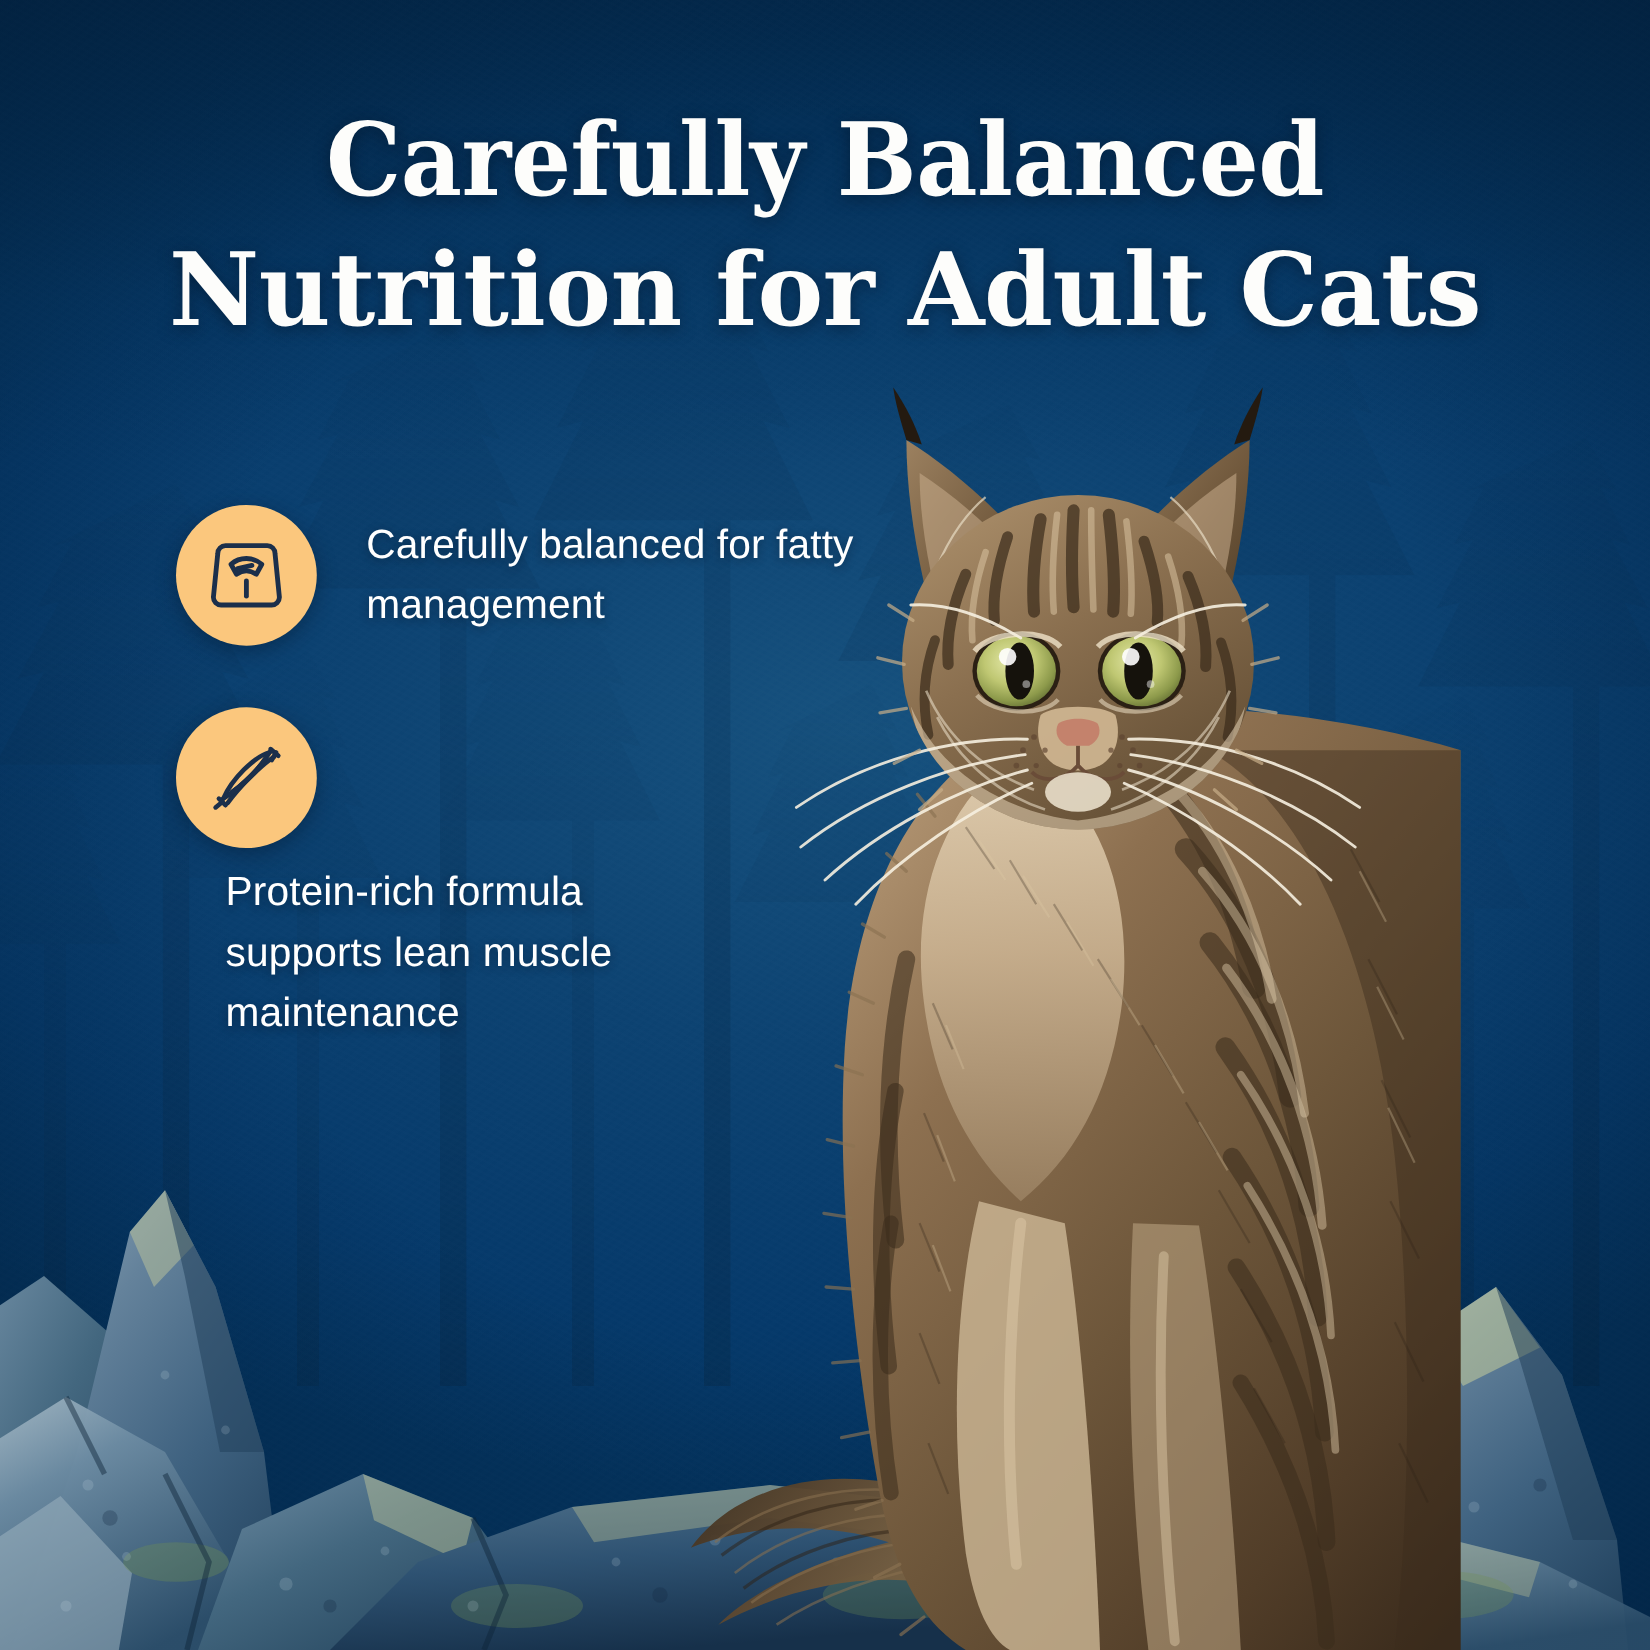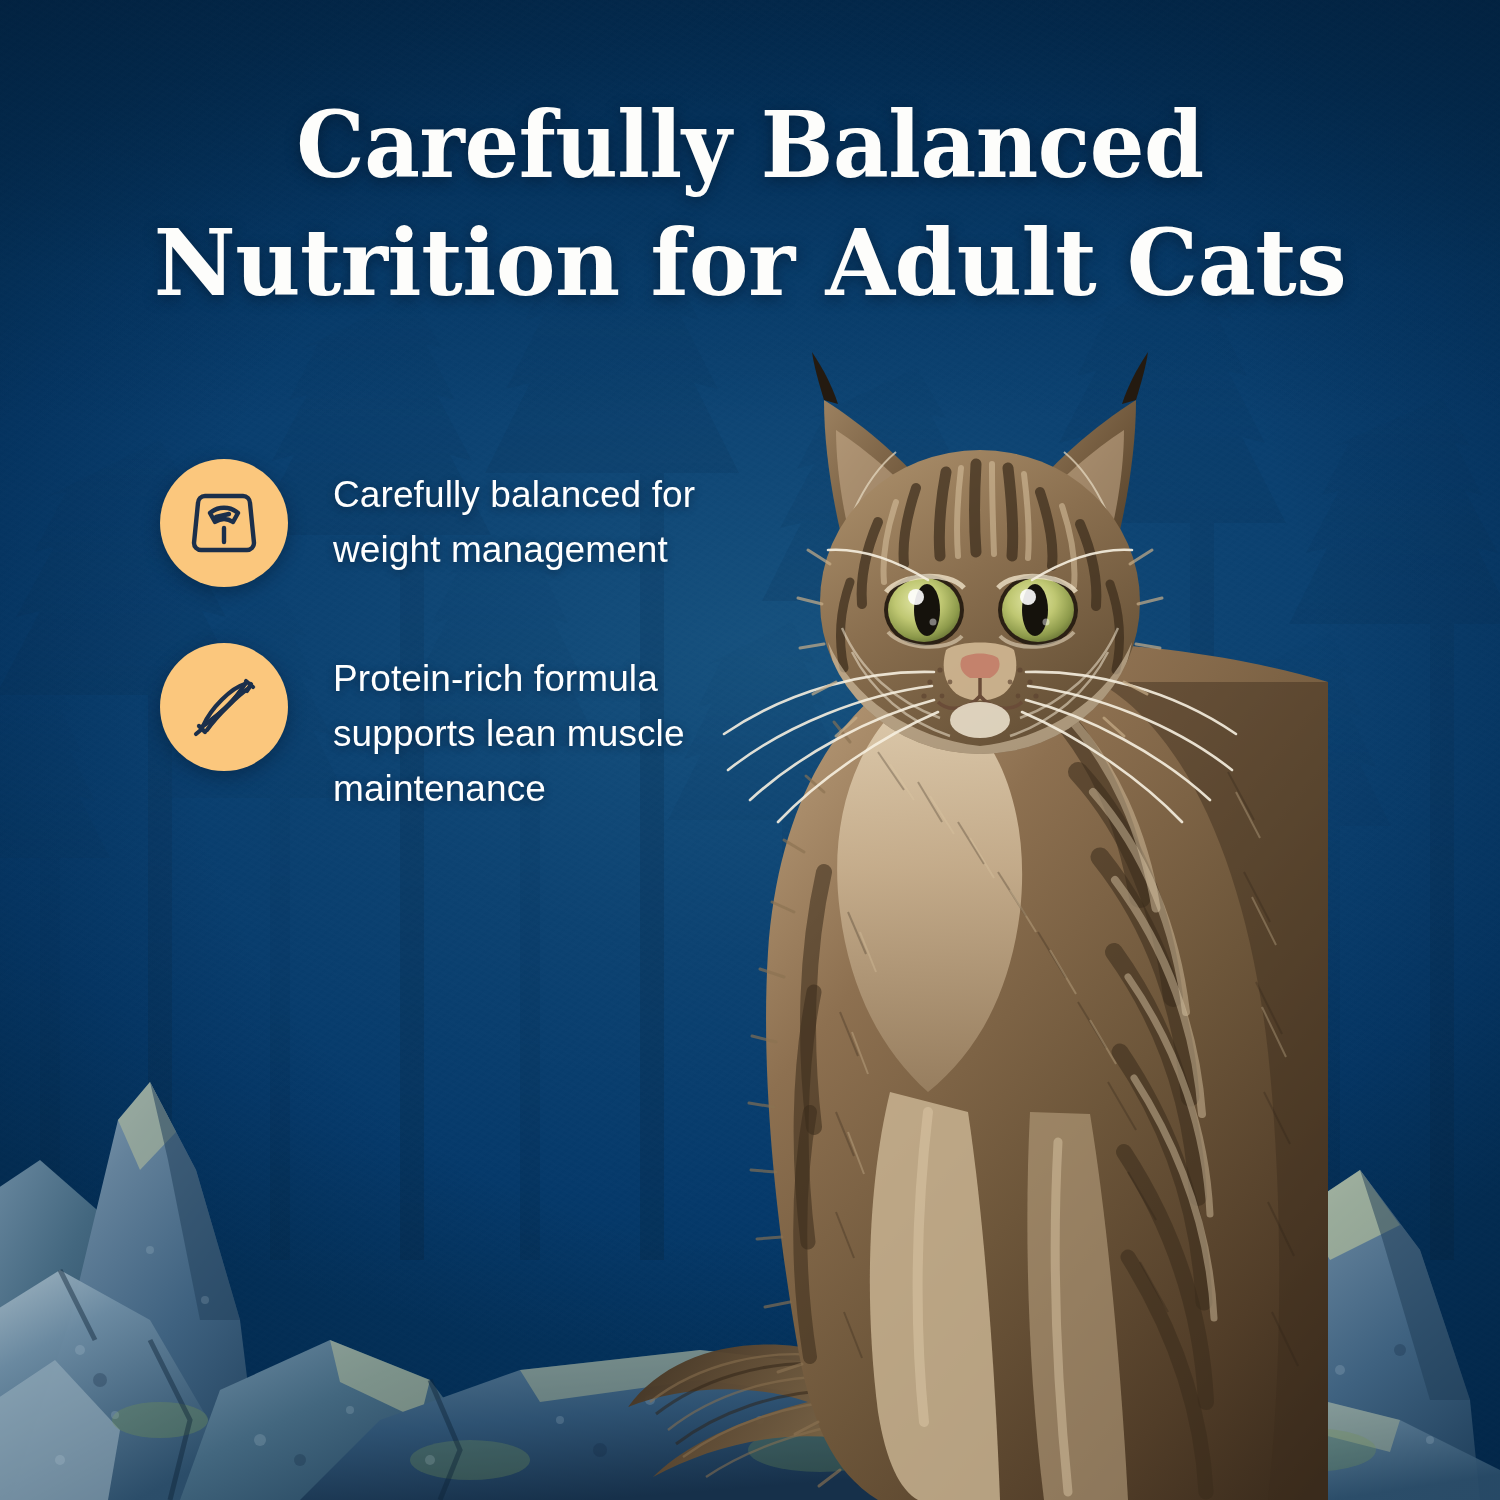--- a/index.html
+++ b/index.html
@@ -73,21 +73,21 @@
   .headline .hl-line.l1 { transform:scaleX(.935); }
   .headline .hl-line.l2 { transform:scaleX(.975); }
 
   
   .features {
     position:absolute; left:160px; top:455px; width:660px;
     z-index:30;
   }
   .feature { display:flex; align-items:flex-start; }
   .feature.f1 { margin-bottom:52px; }
-  .feature.f2 { margin-bottom:46px; }
+  .feature.f2 { margin-bottom:46px;flex-direction:column; }
 
   .feat-icon {
     flex:0 0 auto;
     width:128px; height:128px;
     border-radius:50%;
     background:#fbc77d;
     display:flex; align-items:center; justify-content:center;
     box-shadow:0 5px 18px rgba(2,20,40,.40);
     margin-top:4px;
   }
@@ -588,21 +588,21 @@
 
     <div class="feature f1">
       <div class="feat-icon">
         <svg width="78" height="78" viewBox="0 0 78 78" fill="none" stroke="#1b2f4b" stroke-width="4.4" stroke-linecap="round" stroke-linejoin="round">
           <path d="M20 12 h38 a7 7 0 0 1 7 7 l4 40 a7 7 0 0 1 -7 7 h-46 a7 7 0 0 1 -7 -7 l4 -40 a7 7 0 0 1 7 -7 z"></path>
           <path d="M25 29 C 33 22, 45 22, 53 29 L 48 38 C 42 34, 36 34, 30 38 Z"></path>
           <path d="M44 30 L 31 33"></path>
           <path d="M39 44 L 39 58"></path>
         </svg>
       </div>
-      <div class="feat-text">Carefully balanced for weight management</div>
+      <div class="feat-text">Carefully balanced for fatty management</div>
     </div>
 
     <div class="feature f2">
       <div class="feat-icon">
         <svg width="78" height="78" viewBox="0 0 78 78" fill="none" stroke="#1b2f4b" stroke-width="4.2" stroke-linecap="round" stroke-linejoin="round">
           <path d="M60 16 C 46 20, 26 40, 18 58"></path>
           <path d="M64 20 C 52 28, 32 48, 22 62"></path>
           <path d="M60 16 C 52 30, 34 48, 18 58"></path>
           <path d="M56 22 C 48 34, 34 46, 24 54"></path>
           <path d="M52 28 C 44 38, 33 47, 26 52"></path>

